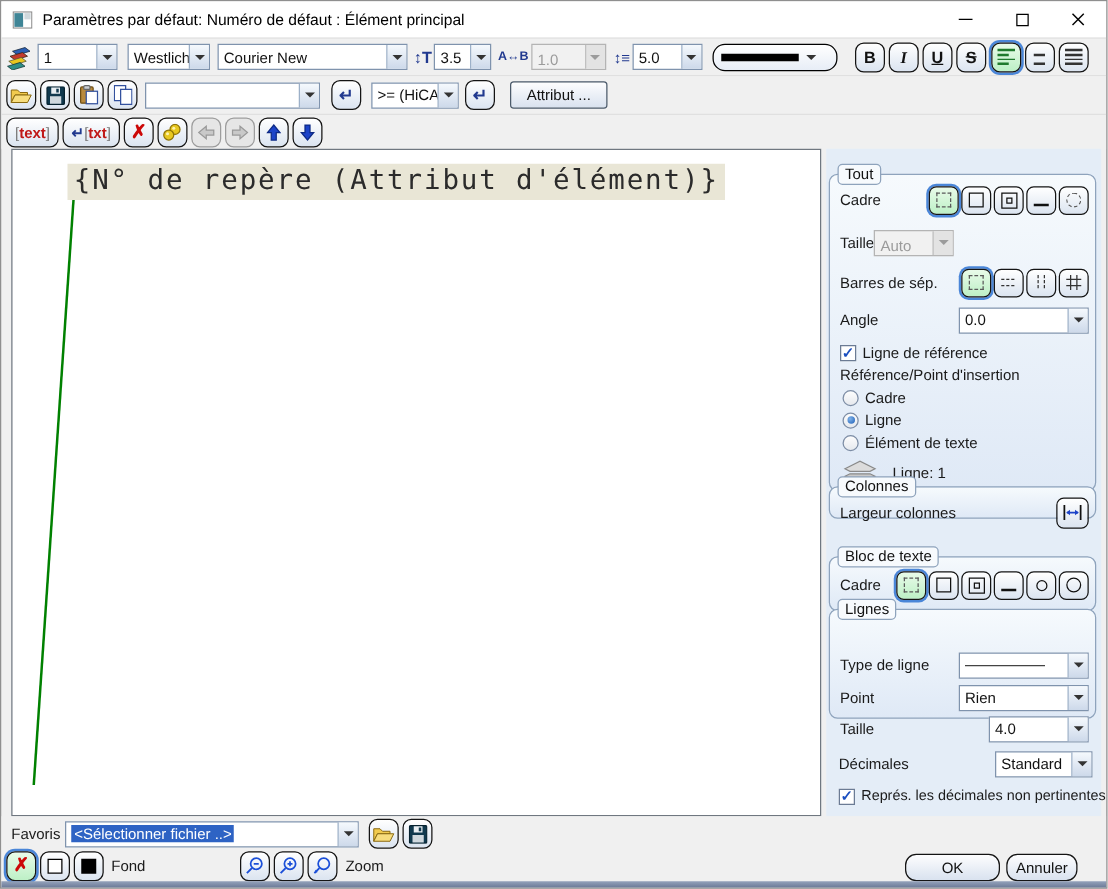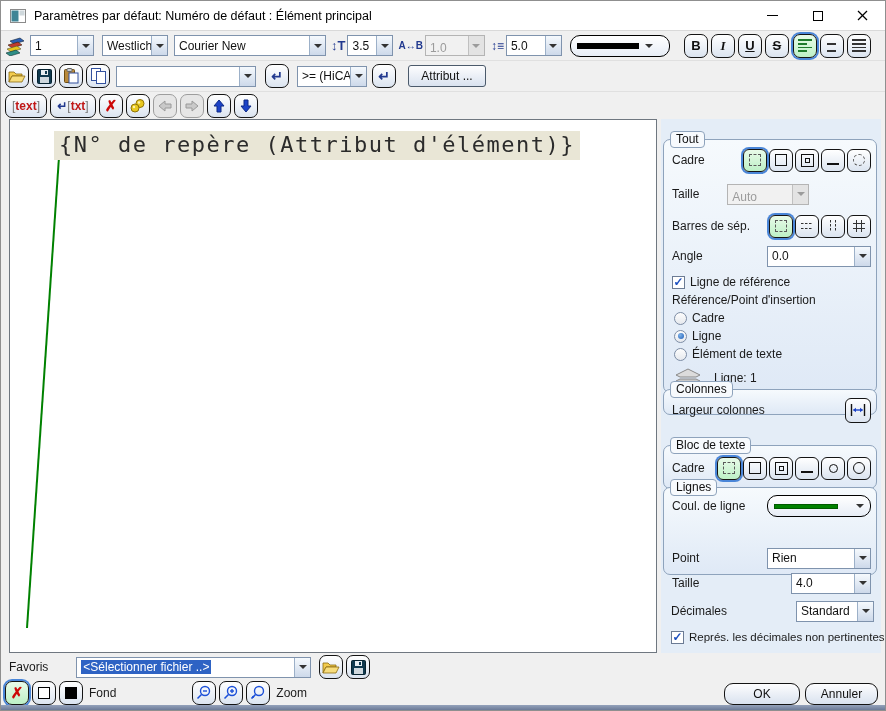--- a/index.html
+++ b/index.html
@@ -85,21 +85,21 @@
   .line-thin { width:64px; height:1px; background:#444; }
   .line-thick { width:62px; height:6px; background:#000; }
 
   
   .favrow { position:absolute; left:0; top:652px; width:100%; height:28px; display:flex; align-items:center; background:#f0f0f0; }
   .botrow { position:absolute; left:0; top:680px; width:100%; height:24px; display:flex; align-items:center; background:#f0f0f0; }
   .strip { position:absolute; left:0; top:704px; width:100%; height:7px; background:linear-gradient(#94a2bb,#5c6b8a); }
   .sel-text { background:#2e63c4; color:#fff; padding:0 2px; }
   .btn { height:22px; border:1px solid #141414; border-radius:9px; background:linear-gradient(#fdfdfe,#d9e2ef); display:flex; align-items:center; justify-content:center; font-size:12px; }
   .ok { position:absolute; left:723px; top:2px; width:76px; }
-  .cancel { position:absolute; left:804px; top:2px; width:73px; }
+  .cancel { position:absolute; left:804px; top:2px; width:57px; }
   .sq-white { width:12px; height:12px; background:#fff; border:1px solid #000; }
   .sq-black { width:12px; height:12px; background:#000; }
   .redx { color:#cc0808; font-weight:bold; font-size:15px; line-height:14px; }
 </style>
 </head>
 <body>
 
 <div class="win">
 
   <div class="titlebar">
@@ -339,21 +339,21 @@
           <div class="pbtn">
               <span class="i-under"></span>
             </div>
           <div class="pbtn">
               <span class="i-circ dashed"></span>
             </div>
         </div>
       </div>
       <div class="prow" style="top:42px">
         <span class="plbl">Taille</span>
-        <div class="combo disabled" style="width:82px;margin-left:28px">
+        <div class="combo disabled" style="width:64px;">
           <span class="combo-val">Auto</span>
           <span class="combo-arrow">
               <i class="tri"></i>
             </span>
         </div>
       </div>
       <div class="prow" style="top:74px">
         <span class="plbl">Barres de sép.</span>
         <div style="margin-left:auto;display:flex">
           <div class="pbtn sel">
@@ -462,25 +462,27 @@
             </div>
           <div class="pbtn">
               <span class="i-circ"></span>
             </div>
         </div>
       </div>
     </div>
 
     <div class="grp" style="top:368px;height:88px">
       <span class="grp-label">Lignes</span>
-      <div class="prow" style="top:6px">
-        <span class="plbl">Coul. de ligne</span>
-        <div class="pill" style="width:104px;margin-left:auto;justify-content:space-between">
-          <span class="swatch-green"></span>
-          <i class="tri"></i>
+      <div class="prow" style="top:32px">
+        <span class="plbl">Type de ligne</span>
+        <div class="combo" style="width:104px;margin-left:auto">
+          <span class="combo-val"><span class="line-thin" style="display:inline-block;vertical-align:middle"></span></span>
+          <span class="combo-arrow">
+              <i class="tri"></i>
+            </span>
         </div>
       </div>
       <div class="prow" style="top:58px">
         <span class="plbl">Point</span>
         <div class="combo" style="width:104px;margin-left:auto">
           <span class="combo-val">Rien</span>
           <span class="combo-arrow">
               <i class="tri"></i>
             </span>
         </div>
@@ -508,21 +510,21 @@
     <div class="prow chk" style="top:506px;left:10px;right:2px">
       <span class="chk-box">
           <span>✓</span>
         </span>
       <span class="plbl" style="font-size:11.5px">Représ. les décimales non pertinentes</span>
     </div>
   </div>
 
   <div class="favrow">
     <span class="plbl" style="margin-left:8px">Favoris</span>
-    <div class="combo" style="width:235px;margin-left:28px">
+    <div class="combo" style="width:235px;margin-left:4px">
       <span class="combo-val"><span class="sel-text">&lt;Sélectionner fichier ..&gt;</span></span>
       <span class="combo-arrow">
           <i class="tri"></i>
         </span>
     </div>
     <div class="tbtn" style="margin-left:8px">
       <svg width="18" height="14" viewBox="0 0 18 14">
         <path d="M1,13 L1,3 L6,3 L8,5 L14,5 L14,7 L4,7 Z" fill="#f2cb4e" stroke="#8a6a10" stroke-width="0.8"></path>
         <path d="M4,7 L17,7 L14,13 L1,13 Z" fill="#f7dd7d" stroke="#8a6a10" stroke-width="0.8"></path>
       </svg>

